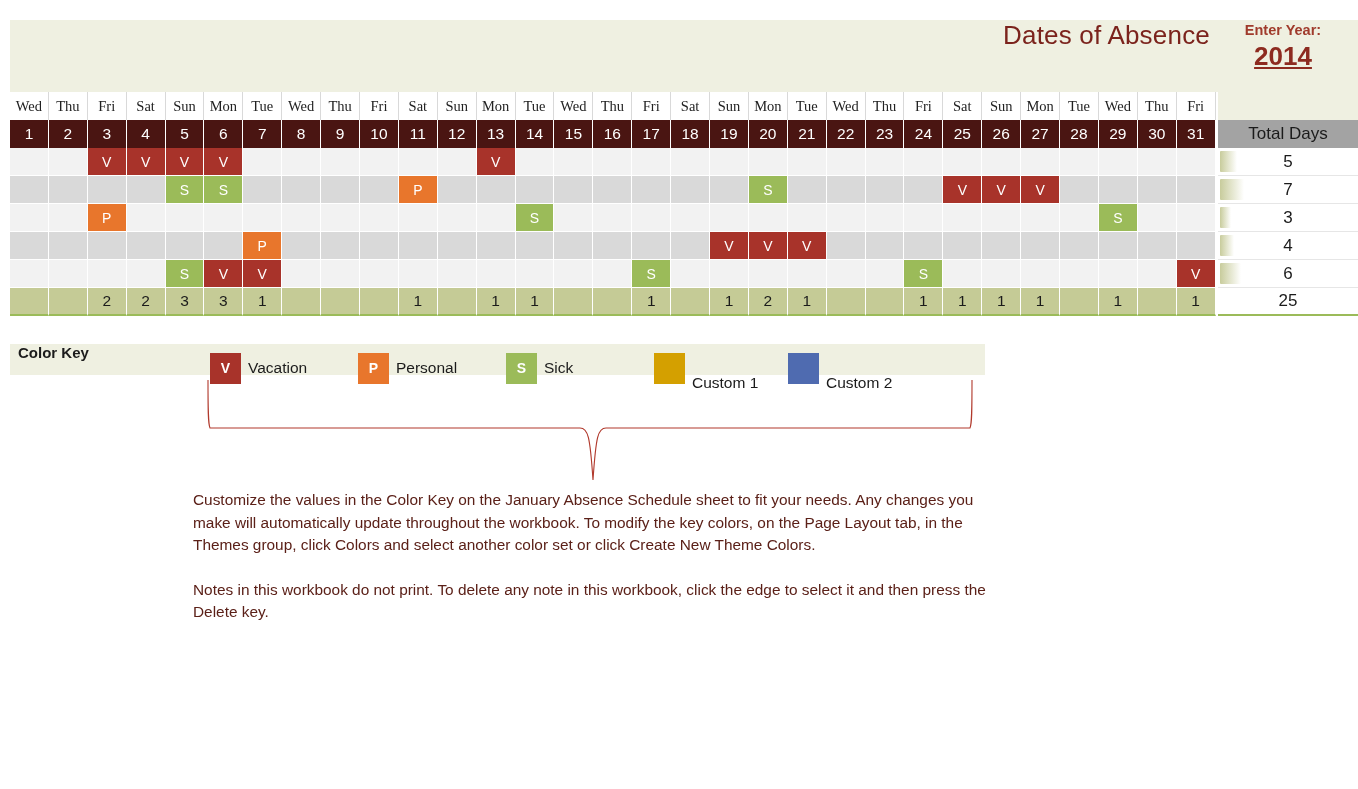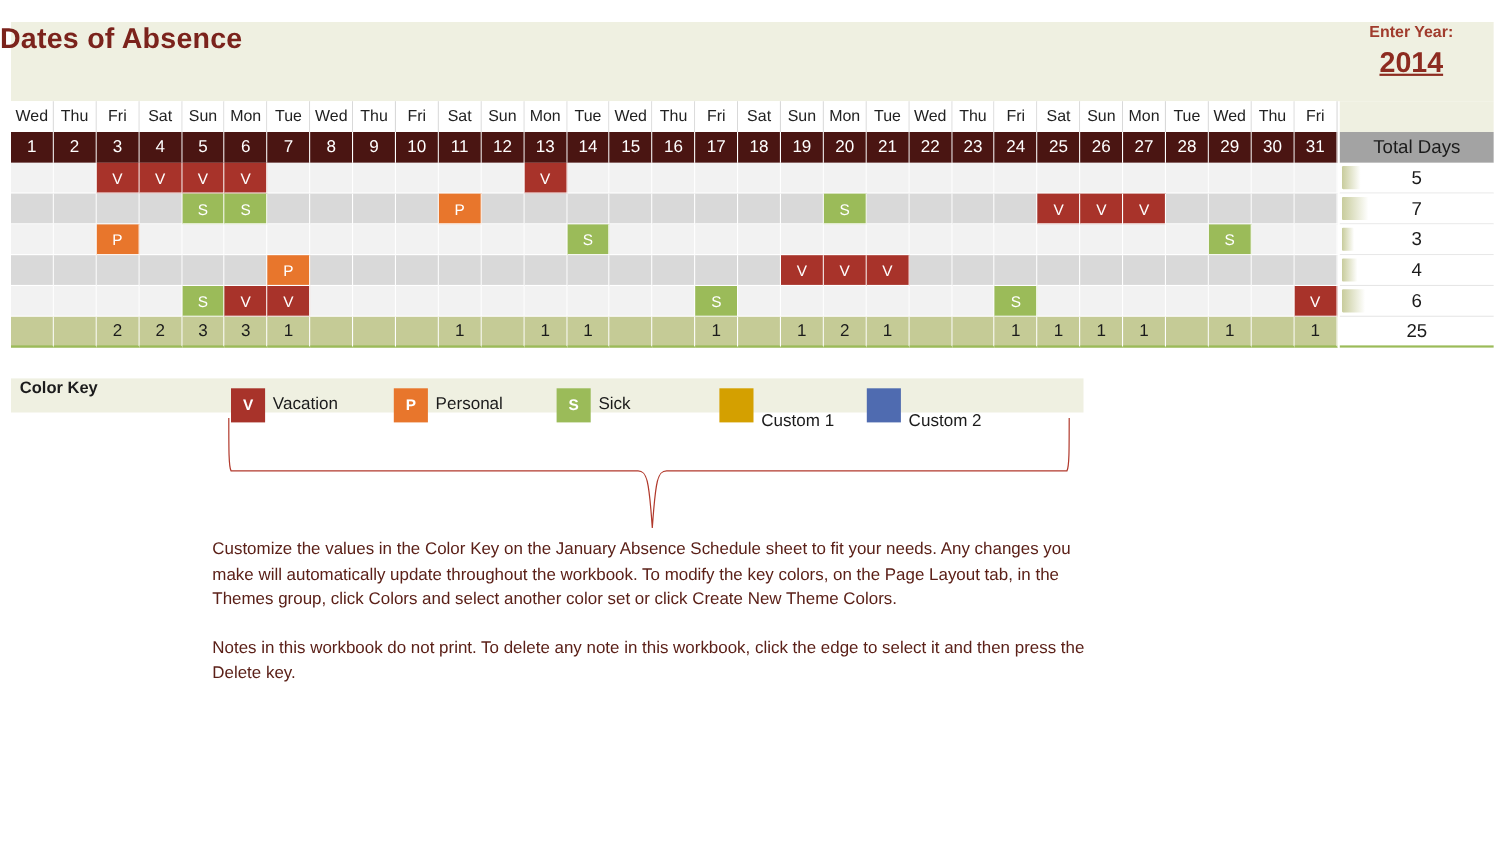--- a/index.html
+++ b/index.html
@@ -12,22 +12,22 @@
   #root { position: relative; width: 1358px; height: 789px; }
 
   
   .banner {
     position: absolute; left: 10px; top: 20px;
     width: 1348px; height: 72px;
     background: #eff0e1;
   }
   .title {
     position: absolute; left: 0; top: 20px; width: 1210px;
-    text-align: left;
-    font-size: 26px; font-weight: bold; color: #7b231c;
+    text-align: right;
+    font-size: 26px; font-weight: normal; color: #7b231c;
     letter-spacing: .2px;
   }
   .year-label {
     position: absolute; left: 1208px; top: 22px; width: 150px;
     text-align: center;
     font-size: 14.5px; color: #a03b2c; font-weight: bold;
   }
   .year-value {
     position: absolute; left: 1208px; top: 41px; width: 150px;
     text-align: center;
@@ -43,20 +43,21 @@
     font-size: 15px; color: #1b1b1b;
     border-right: 1px solid #ffffff;
     border-bottom: 1px solid #ffffff;
     flex: 0 0 38.9px;
   }
   
   .row-dow .cell {
     background: #ffffff; height: 28px;
     font-size: 14.5px; color: #222; border-right: 1px solid #d9d9d9;
     border-bottom: none;
+    font-family: Liberation Serif, serif;
   }
   
   .row-date .cell {
     background: #4a1512; color: #ffffff; height: 28px;
     font-size: 15.5px;
     border-right: 1px solid #ffffff; border-bottom: none;
   }
   
   .row-data .cell { height: 28px; }
   .row-data.odd  .cell { background: #f2f2f2; }

